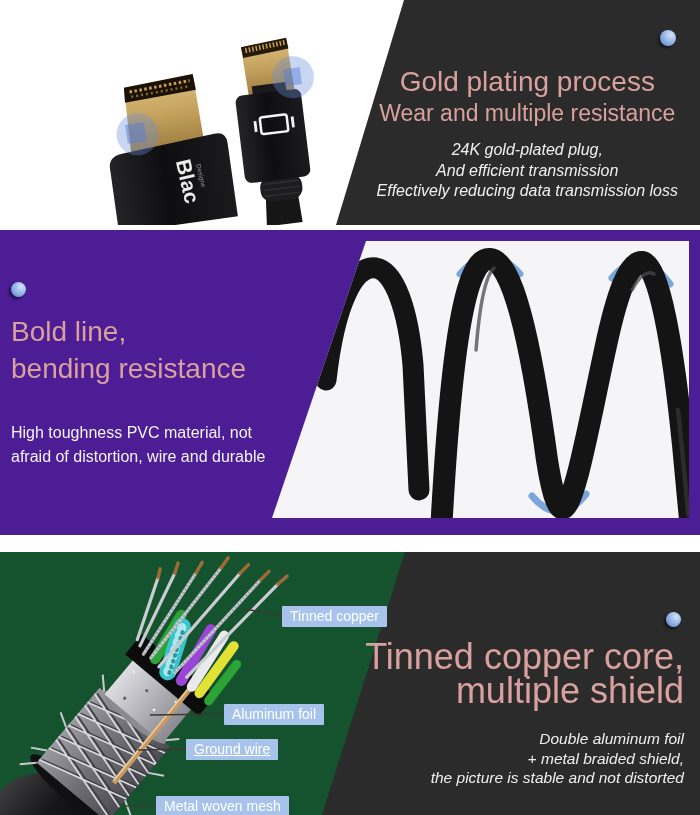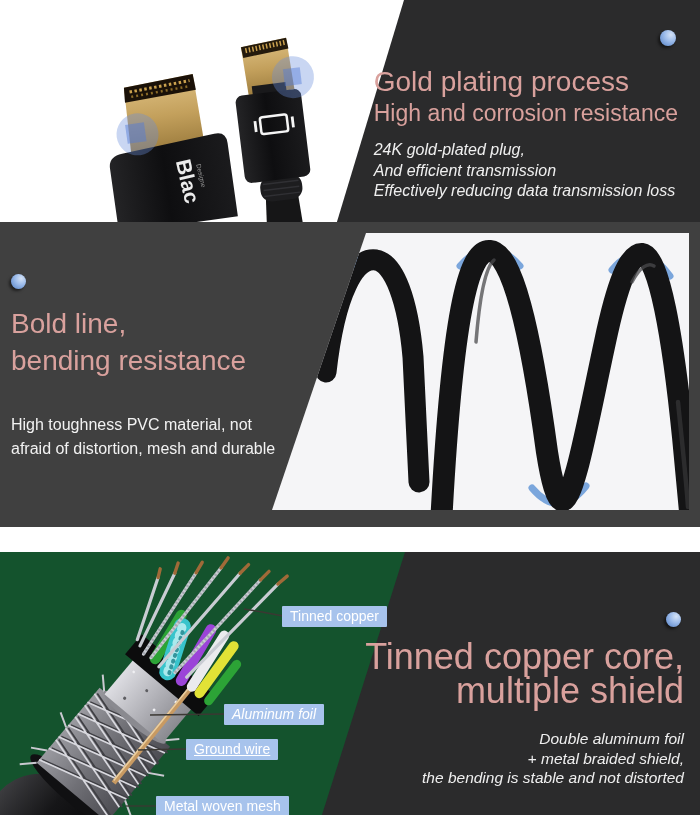--- a/index.html
+++ b/index.html
@@ -3,49 +3,49 @@
 <meta charset="utf-8">
 <style>
   html,body{margin:0;padding:0;background:#888;}
   .canvas{
     position:relative;width:700px;height:815px;overflow:hidden;
     background:#fff;font-family:"Liberation Sans","DejaVu Sans",sans-serif;
     -webkit-font-smoothing:antialiased;
   }
   .sec{position:absolute;left:0;width:700px;}
   .sec-top{top:0;height:225px;background:#ffffff;}
-  .sec-mid{top:222px;height:305px;background:#404040;}
+  .sec-mid{top:230px;height:305px;background:#4c1d95;}
   .sec-bot{top:552px;height:285px;background:#14532d;}
   .dark-poly{position:absolute;inset:0;background:#2b2b2c;}
   .sec-top .dark-poly{clip-path:polygon(404px 0,700px 0,700px 225px,336px 225px);}
   .sec-bot .dark-poly{clip-path:polygon(405px 0,700px 0,700px 285px,315px 285px);}
   .panel{position:absolute;inset:0;background:#f5f5f7;clip-path:polygon(366px 11px,689px 11px,689px 288px,272px 288px);}
   .coil-svg{position:absolute;left:280px;top:0;}
   .dot{position:absolute;border-radius:50%;
     background:radial-gradient(circle at 68% 30%,#d4e2f6 0%,#9cbbea 42%,#6d95d2 78%,#587fba 100%);
     box-shadow:-2px 2px 3px rgba(0,0,0,.55);}
   .dot-top{left:660px;top:30px;width:16px;height:16px;}
   .dot-mid{left:11px;top:52px;width:15px;height:15px;}
   .dot-bot{left:666px;top:60px;width:15px;height:15px;}
   .headline{color:#d9a19d;}
   .bodytext{color:#efefef;font-style:italic;}
-  .top-text{position:absolute;right:22px;top:66px;text-align:left;}
+  .top-text{position:absolute;right:22px;top:66px;text-align:center;}
   .top-text .h1{font-size:28px;line-height:32px;}
   .top-text .h2{font-size:23px;line-height:30px;}
   .top-text .body{margin-top:12px;font-size:16px;line-height:20.5px;}
   .mid-text{position:absolute;left:11px;top:84px;text-align:left;}
   .mid-text .h{font-size:28px;line-height:36.5px;}
   .mid-text .body{margin-top:34px;font-size:16px;line-height:23.5px;color:#f2f2f2;}
   .bot-text{position:absolute;right:16px;top:88px;text-align:right;}
   .bot-text .h{font-size:36px;line-height:33.5px;}
   .bot-text .body{margin-top:22px;font-size:15.5px;line-height:19.5px;margin-left:14px;}
   .badge{position:absolute;background:#a7c3ec;color:#ffffff;font-size:14px;
     line-height:18px;padding:1px 8px 2px;white-space:nowrap;border-radius:1px;}
   .badge-tinned{left:282px;top:54px;}
-  .badge-foil{left:224px;top:152px;font-style:italic;}
+  .badge-foil{left:224px;top:152px;}
   .badge-ground{left:186px;top:187px;text-decoration:underline;}
   .badge-mesh{left:156px;top:244px;}
   .overlay{position:absolute;left:0;top:0;}
 </style>
 </head>
 <body>
 
 <div class="canvas">
 
   <div class="sec sec-top">
@@ -95,21 +95,21 @@
         </g>
         <circle cx="298" cy="80" r="21" fill="rgba(104,141,219,0.36)"></circle>
         <rect x="289" y="71" width="17" height="17" fill="rgba(84,124,214,0.45)"></rect>
       </g>
     </svg>
 
     <div class="dot dot-top"></div>
 
     <div class="top-text">
       <div class="headline h1">Gold plating process</div>
-      <div class="headline h2">High and corrosion resistance</div>
+      <div class="headline h2">Wear and multiple resistance</div>
       <div class="bodytext body">
         <div>24K gold-plated plug,</div>
         <div>And efficient transmission</div>
         <div>Effectively reducing data transmission loss</div>
       </div>
     </div>
   </div>
 
   <div class="sec sec-mid">
     <div class="panel">
@@ -134,21 +134,21 @@
       </svg>
     </div>
 
     <div class="dot dot-mid"></div>
 
     <div class="mid-text">
       <div class="headline h">Bold line,</div>
       <div class="headline h">bending resistance</div>
       <div class="body">
         <div>High toughness PVC material, not</div>
-        <div>afraid of distortion, mesh and durable</div>
+        <div>afraid of distortion, wire and durable</div>
       </div>
     </div>
   </div>
 
   <div class="sec sec-bot">
     <div class="dark-poly"></div>
 
     <svg class="overlay" width="300" height="285" viewBox="0 0 300 285">
       <defs>
         <linearGradient id="gSheath" x1="0" y1="0" x2="0" y2="1">
@@ -249,18 +249,18 @@
     <div class="badge badge-mesh">Metal woven mesh</div>
 
     <div class="dot dot-bot"></div>
 
     <div class="bot-text">
       <div class="headline h">Tinned copper core,</div>
       <div class="headline h">multiple shield</div>
       <div class="bodytext body">
         <div>Double aluminum foil</div>
         <div>+ metal braided shield,</div>
-        <div>the bending is stable and not distorted</div>
+        <div>the picture is stable and not distorted</div>
       </div>
     </div>
   </div>
 
 </div>
 
 </body></html>

